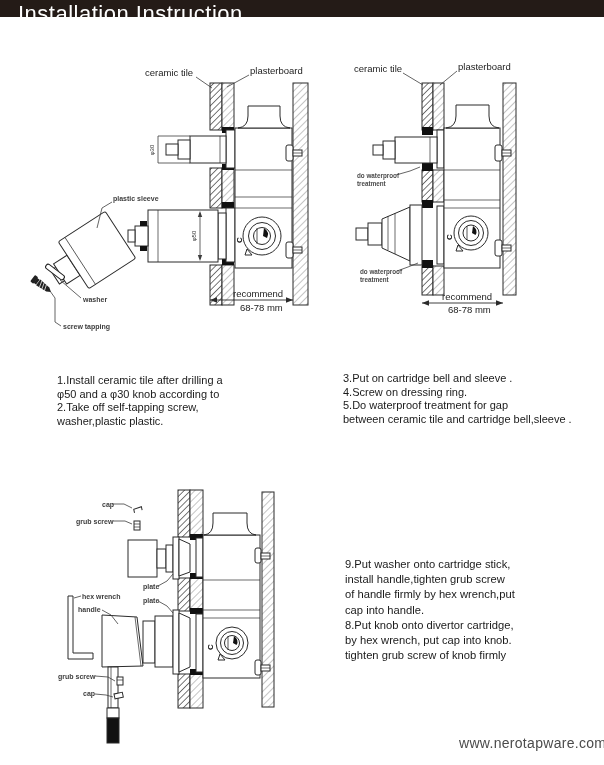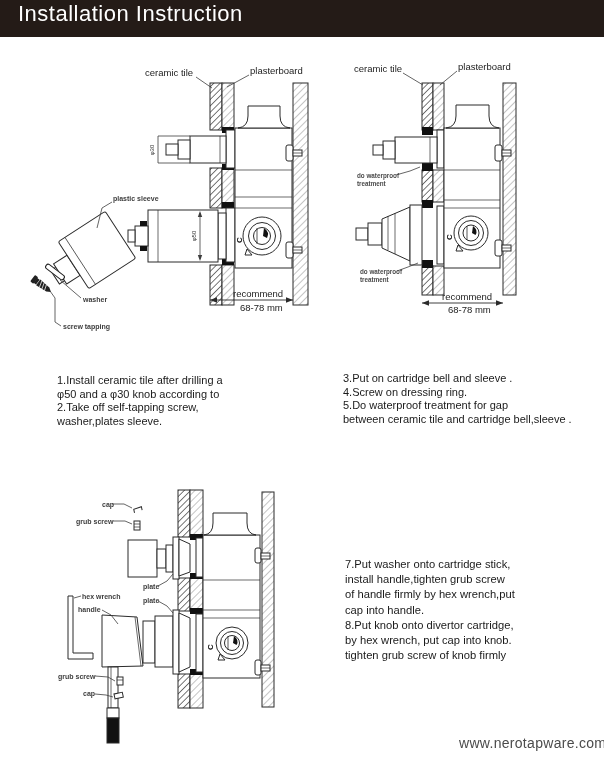--- a/index.html
+++ b/index.html
@@ -2,21 +2,21 @@
 <html><head>
 <meta charset="utf-8">
 <style>
   * { margin:0; padding:0; box-sizing:border-box; }
   html,body { background:#fff; }
   body {
     width:604px; height:765px; position:relative;
     font-family:"Liberation Sans", sans-serif; overflow:hidden;
   }
   .titlebar {
-    position:absolute; top:0; left:0; width:604px; height:37px;
+    position:absolute; top:0; left:0; width:604px; height:17px;
     background:#241b17;
   }
   .titlebar h1 {
     color:#ffffff; font-size:22px; font-weight:400;
     line-height:28px; padding-left:18px; letter-spacing:.5px;
   }
   figure { position:absolute; }
   .d1 { left:30px;  top:50px;  width:300px; height:300px; }
   .d2 { left:340px; top:50px;  width:264px; height:300px; }
   .d3 { left:40px;  top:475px; width:280px; height:280px; }
@@ -398,32 +398,32 @@
       <text class="lbl" x="38" y="137">handle</text>
       <text class="lbl" x="18" y="204">grub screw</text>
       <text class="lbl" x="43" y="221">cap</text>
     </svg>
   </figure>
 
   <div class="steps steps-left">
     <p>1.Install ceramic tile after drilling a</p>
     <p>φ50 and a φ30 knob according to</p>
     <p>2.Take off self-tapping screw,</p>
-    <p>washer,plates sleeve.</p>
+    <p>washer,plastic plastic.</p>
   </div>
 
   <div class="steps steps-right">
     <p>3.Put on cartridge bell and sleeve .</p>
     <p>4.Screw on dressing ring.</p>
     <p>5.Do waterproof treatment for gap</p>
     <p>between ceramic tile and cartridge bell,sleeve .</p>
   </div>
 
   <div class="steps steps-bottom">
-    <p>7.Put washer onto cartridge stick,</p>
+    <p>9.Put washer onto cartridge stick,</p>
     <p>install handle,tighten grub screw</p>
     <p>of handle firmly by hex wrench,put</p>
     <p>cap into handle.</p>
     <p>8.Put knob onto divertor cartridge,</p>
     <p>by hex wrench, put cap into knob.</p>
     <p>tighten grub screw of knob firmly</p>
   </div>
 
   <span class="site">www.nerotapware.com.au</span>
 

